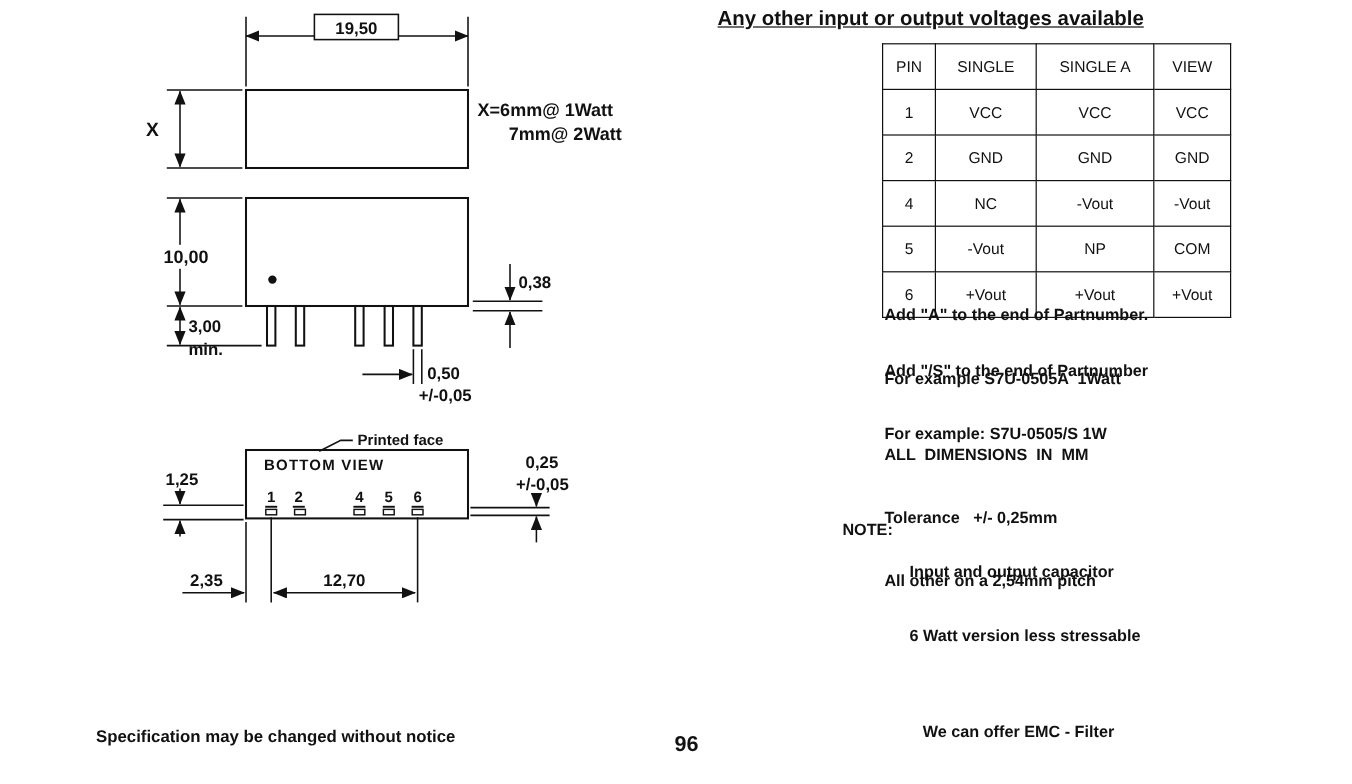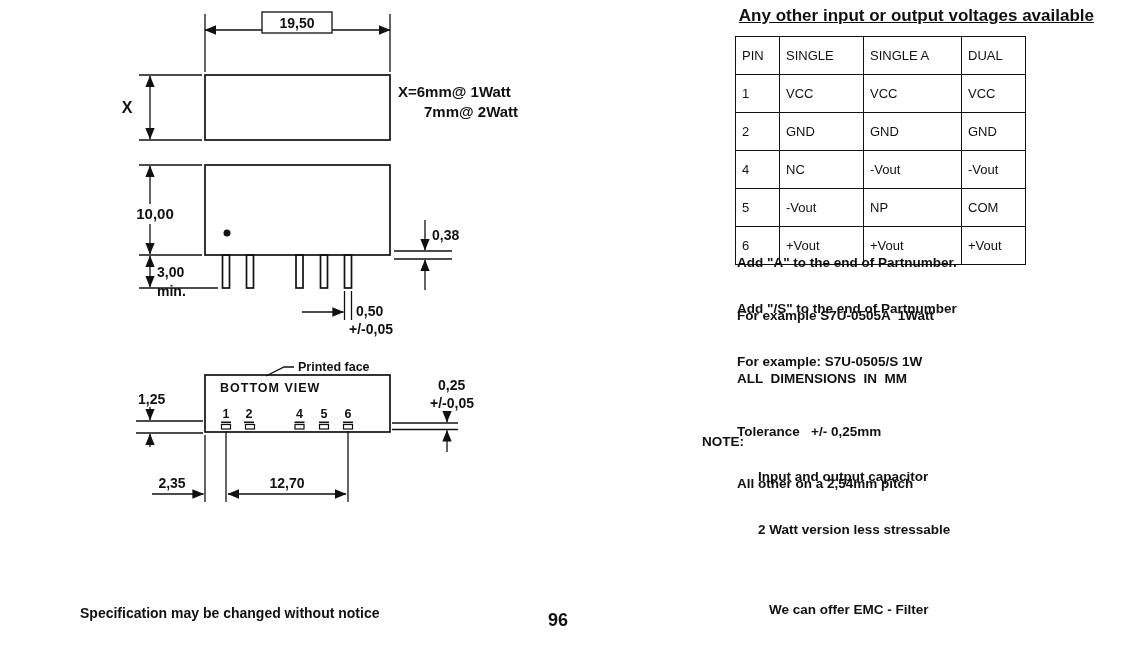--- a/index.html
+++ b/index.html
@@ -10,35 +10,35 @@
     font-family: "Liberation Sans", sans-serif;
     color: #111;
     position: relative;
     overflow: hidden;
   }
   .abs { position: absolute; }
 
   
   #title {
     left: 598px; top: 6px; width: 496px;
-    text-align: right;
+    text-align: left;
     font-size: 17px; font-weight: bold;
     text-decoration: underline;
   }
 
   
   table.pin-table {
     position: absolute; left: 735px; top: 36px;
     border-collapse: collapse;
     font-size: 13px;
     background: #fff;
   }
   .pin-table th, .pin-table td {
     border: 1.4px solid #111;
-    text-align: left;
+    text-align: center;
     padding: 2px 6px;
     font-weight: normal;
     height: 38px;
   }
   .pin-table .tbl-title {
     text-align: left;
     padding-left: 8px;
     height: 24px;
   }
 
@@ -48,21 +48,21 @@
     font-size: 13.5px;
     font-weight: bold;
     line-height: 17.5px;
     white-space: pre-wrap;
   }
   #note-block { display: flex; gap: 14px; }
 
   #spec-note { font-size: 14px; line-height: 19px; }
   #page-number {
     left: 548px; top: 610px; width: 48px;
-    text-align: left;
+    text-align: center;
     font-size: 18px; font-weight: bold;
   }
 </style>
 </head>
 <body>
 
 <svg class="abs" style="left:0;top:0" width="560" height="560" viewBox="0 0 560 560">
   <defs>
     <marker id="arr" viewBox="0 0 10 8" refX="9.5" refY="4" markerWidth="9" markerHeight="7.2" orient="auto-start-reverse">
       <path d="M0,0 L10,4 L0,8 z" fill="#111"></path>
@@ -177,21 +177,21 @@
     <col style="width:44px">
       <col style="width:84px">
       <col style="width:98px">
       <col style="width:64px">
   </colgroup>
   <thead>
     <tr>
       <th>PIN</th>
       <th>SINGLE</th>
       <th>SINGLE A</th>
-      <th>DUAL</th>
+      <th>VIEW</th>
     </tr>
   </thead>
   <tbody>
     <tr>
       <td>1</td>
       <td>VCC</td>
       <td>VCC</td>
       <td>VCC</td>
     </tr>
     <tr>
@@ -234,21 +234,21 @@
 <div class="note-block" style="left:737px; top:335px">
   <div>ALL  DIMENSIONS  IN  MM</div>
   <div>Tolerance   +/- 0,25mm</div>
   <div>All other on a 2,54mm pitch</div>
 </div>
 
 <div class="note-block" id="note-block" style="left:702px; top:433px">
   <div>NOTE:</div>
   <div>
     <div>Input and output capacitor</div>
-    <div>2 Watt version less stressable</div>
+    <div>6 Watt version less stressable</div>
     
   </div>
 </div>
 
 <div class="note-block" id="spec-note" style="left:80px; top:566px">
   <div>Specification may be changed without notice</div>
   
 </div>
 
 <div class="note-block" style="left:769px; top:566px">

